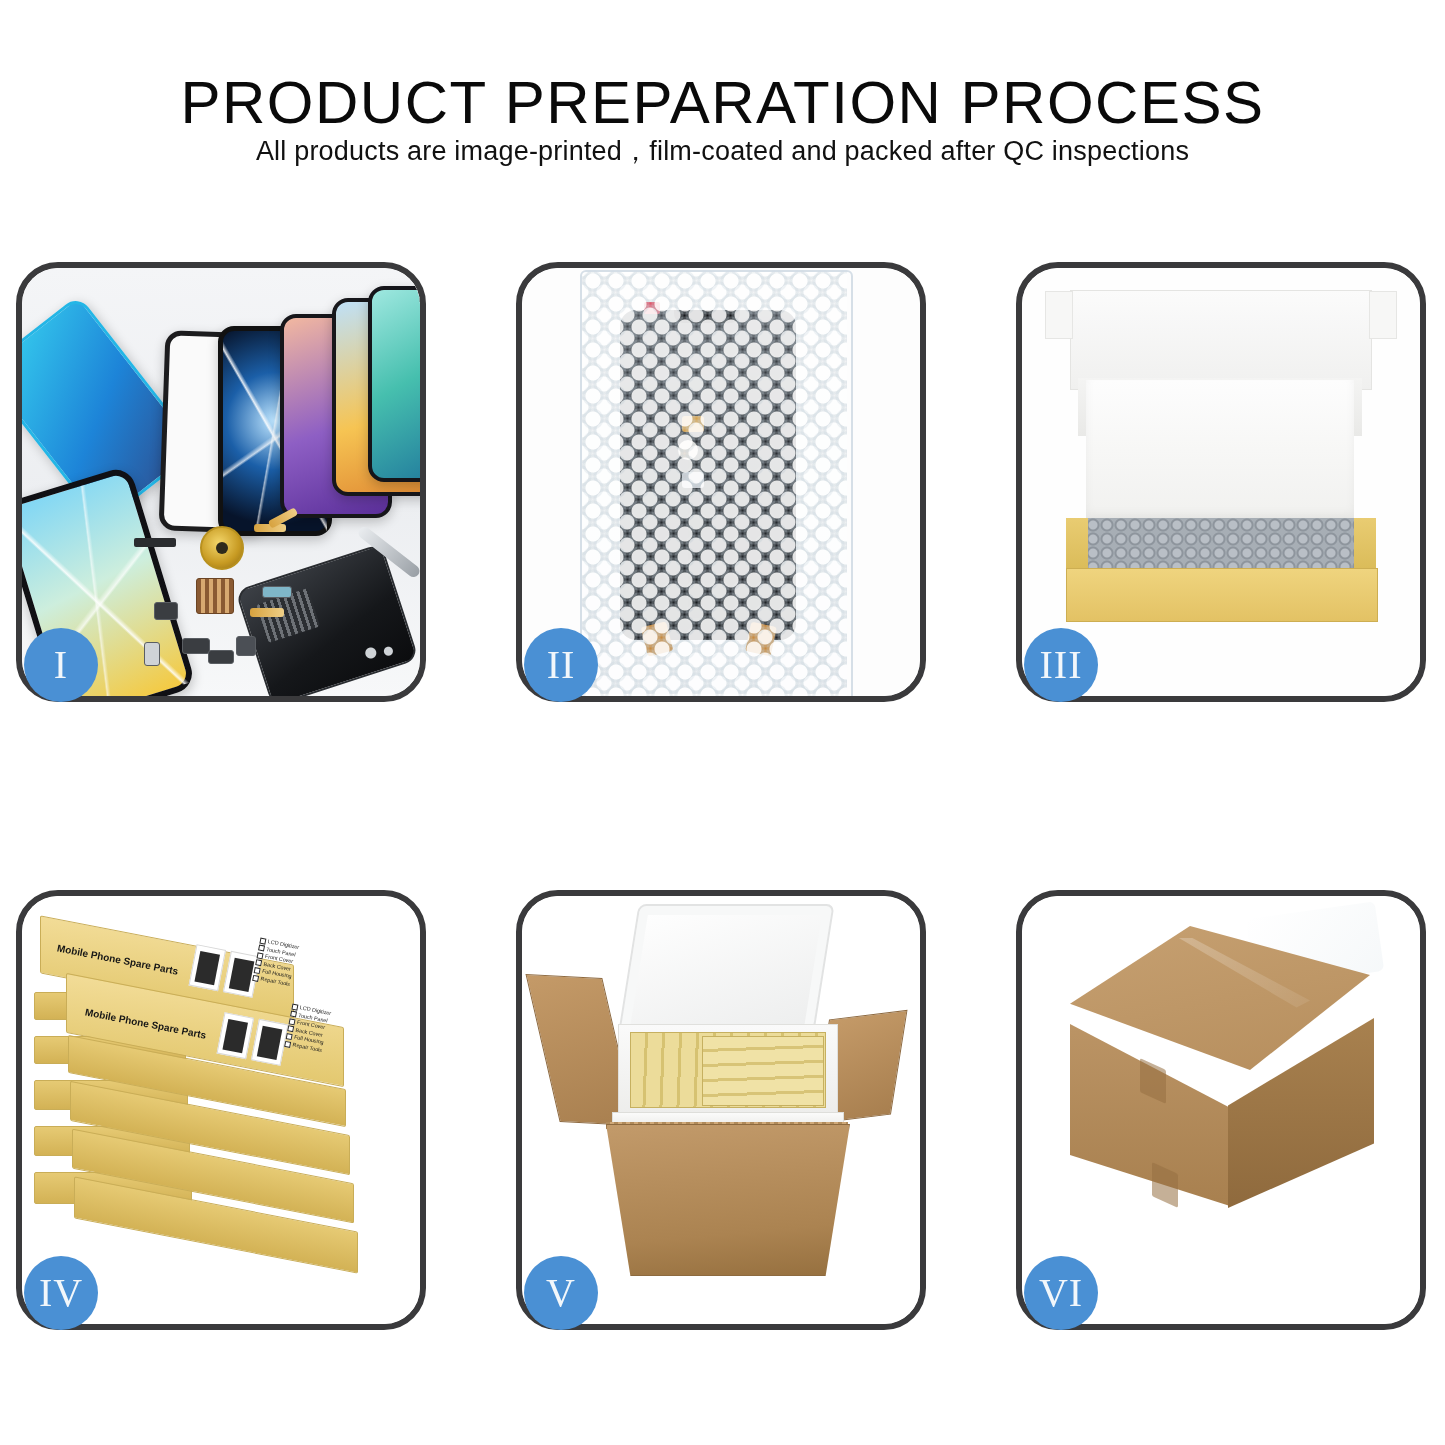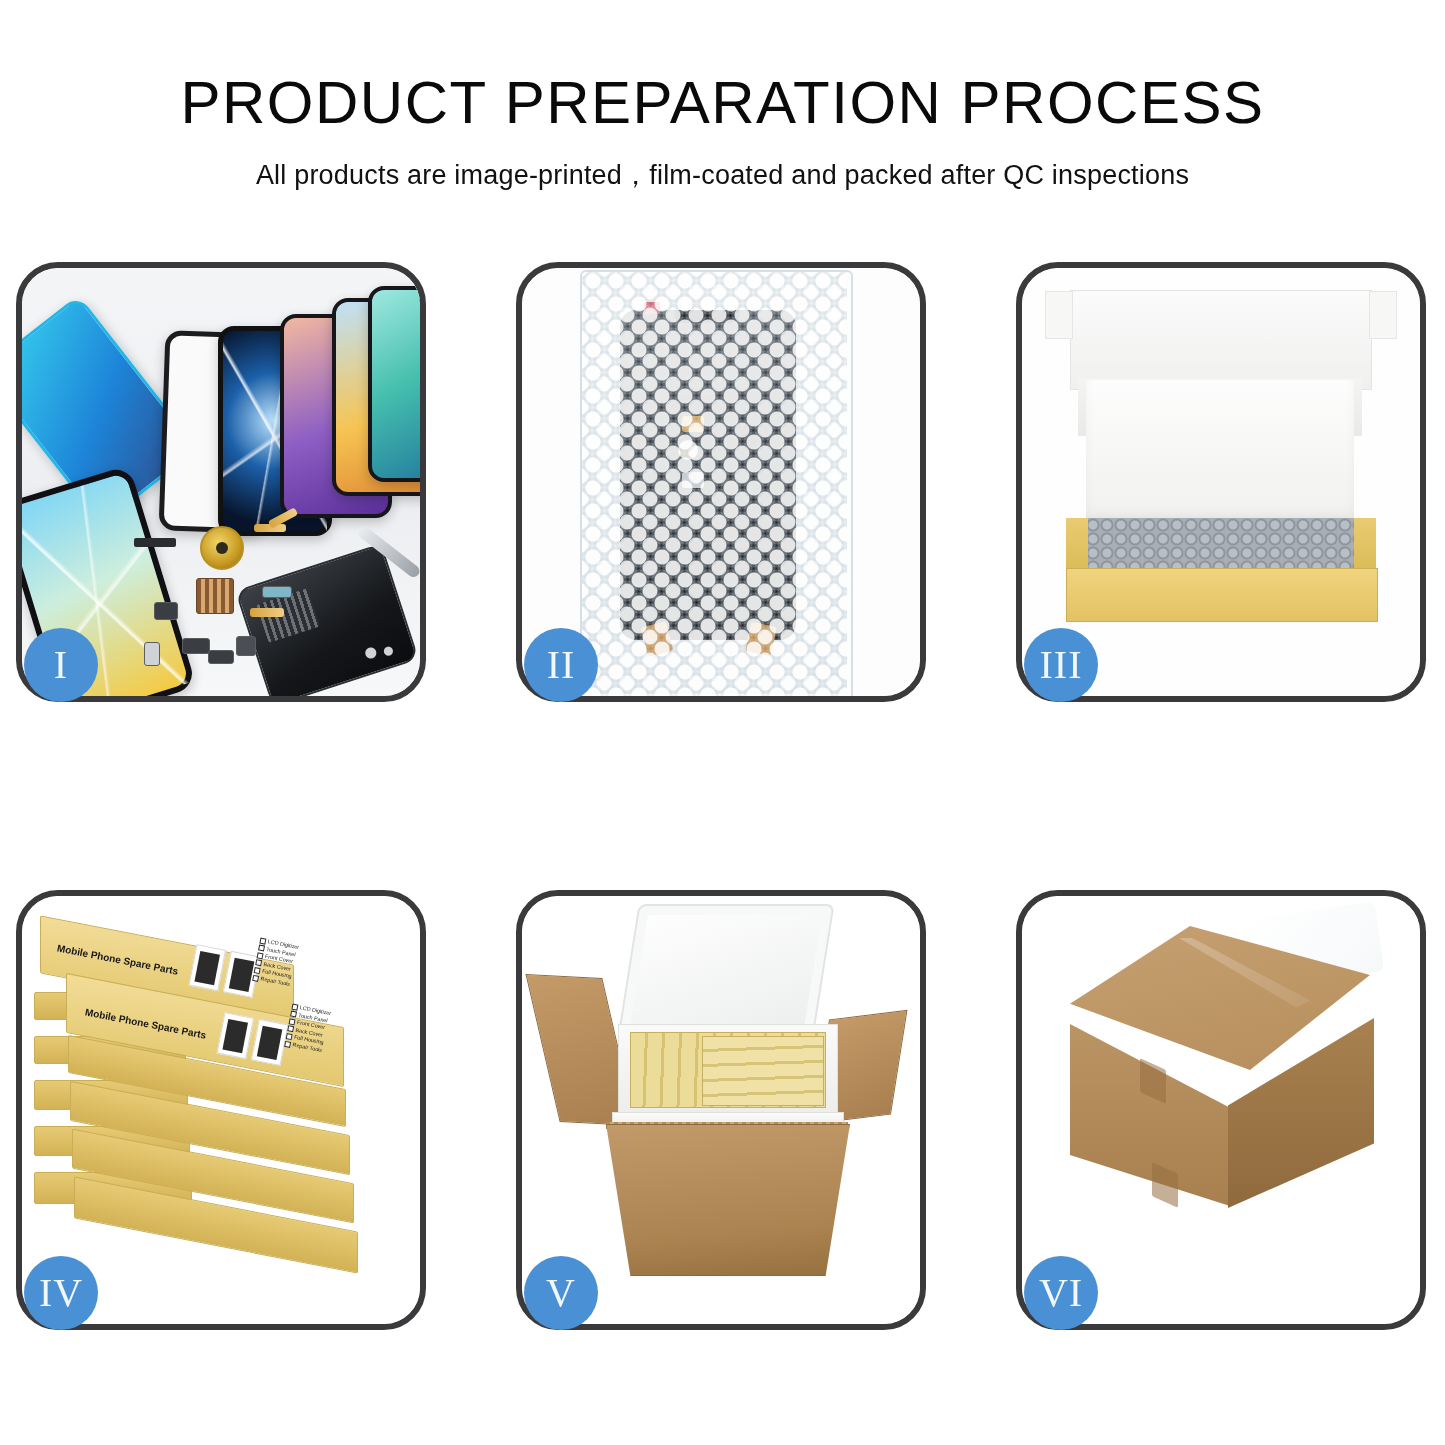--- a/index.html
+++ b/index.html
@@ -7,21 +7,21 @@
     width:1445px;height:1445px;background:#ffffff;
     font-family:"Liberation Sans","DejaVu Sans",sans-serif;
     overflow:hidden;position:relative;
   }
   .header{position:absolute;left:0;top:0;width:1445px;text-align:center;}
   .title{
     font-size:60px;font-weight:400;letter-spacing:1.5px;color:#0a0a0a;
     margin-top:73px;line-height:1.0;white-space:nowrap;
   }
   .subtitle{
-    font-size:27px;font-weight:400;color:#111;margin-top:24px;
+    font-size:27px;font-weight:400;color:#111;
     letter-spacing:.2px;white-space:nowrap;
   }
 
   .grid{position:absolute;left:0;top:262px;width:1445px;}
   .row{position:relative;height:440px;}
   .row2{margin-top:188px;}
 
   .card{
     position:absolute;width:410px;height:440px;
     border:6px solid #3a3a3c;border-radius:42px;

